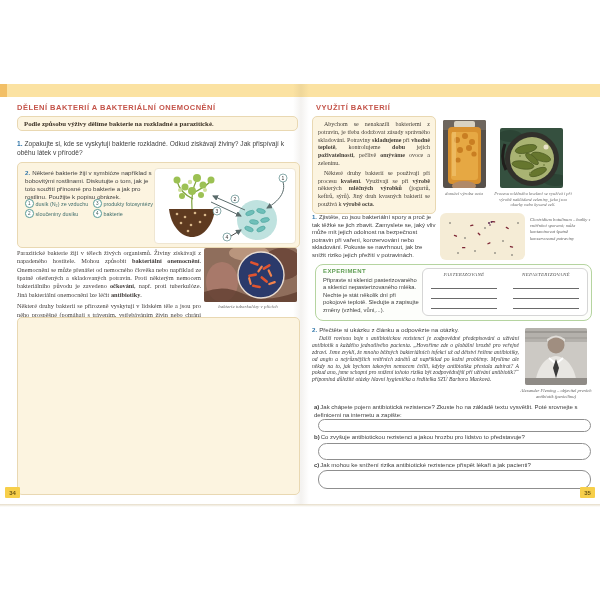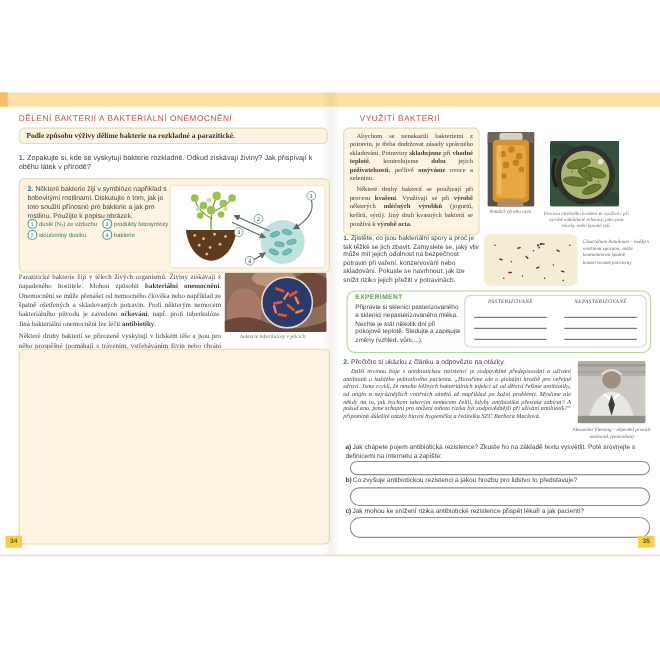--- a/index.html
+++ b/index.html
@@ -10,21 +10,21 @@
   }
   .abs{position:absolute;}
   
   .band{left:0;top:84px;width:600px;height:13px;background:#fbe2a2;}
   .band-accent{left:0;top:84px;width:7px;height:13px;background:#f2bf66;}
   .gutter{left:293px;top:84px;width:16px;height:421px;
     background:linear-gradient(90deg,rgba(0,0,0,0) 0%,rgba(90,70,40,0.07) 50%,rgba(0,0,0,0) 100%);}
   .page-bottom{left:0;top:504px;width:600px;height:3px;
     background:linear-gradient(180deg,#e6ddc9,rgba(230,221,201,0));}
 
-  .ptitle{font-size:7.5px;font-weight:normal;letter-spacing:.5px;color:#c4544a;}
+  .ptitle{font-size:7.5px;font-weight:bold;letter-spacing:.5px;color:#c4544a;}
 
   .cream{background:#fcf4e0;border:1px solid #e9d8b2;border-radius:5px;}
 
   .serif{font-family:"Liberation Serif",serif;}
   .qnum{color:#2e74a8;font-weight:bold;margin-right:2px;}
 
   
   #ldef{left:17px;top:116px;width:267px;padding:3px 6px;
     font-family:"Liberation Serif",serif;font-weight:bold;font-size:6.8px;color:#3c3226;}
   #lq1{left:17px;top:139px;width:281px;font-size:6.6px;line-height:1.4;}
@@ -225,21 +225,21 @@
 <div class="abs" id="ltbcap">bakterie tuberkulózy v plicích</div>
 
 <div class="abs cream" id="lproj">
   
   
   
 </div>
 
 <div class="abs pagenum" id="lpn">34</div>
 
-<div class="abs ptitle" style="left:327px;top:103px;">VYUŽITÍ BAKTERIÍ</div>
+<div class="abs ptitle" style="left:316px;top:103px;">VYUŽITÍ BAKTERIÍ</div>
 
 <div class="abs cream" id="rintro">
   <p><span>Abychom se nenakazili bakteriemi z potravin, je třeba dodržovat zásady správného skladování. Potraviny </span><b>skladujeme</b><span> při </span><b>vhodné teplotě</b><span>, kontrolujeme </span><b>dobu</b><span> jejich </span><b>poživatelnosti</b><span>, pečlivě </span><b>omýváme</b><span> ovoce a zeleninu.</span></p>
   <p><span>Některé druhy bakterií se používají při procesu </span><b>kvašení</b><span>. Využívají se při </span><b>výrobě</b><span> některých </span><b>mléčných výrobků</b><span> (jogurtů, kefírů, sýrů). Jiný druh kvasných bakterií se používá k </span><b>výrobě octa</b><span>.</span></p>
 </div>
 
 <div class="abs" id="rvin">
   <svg viewBox="0 0 43 68" width="43" height="68">
     <rect width="43" height="68" fill="#57504a"></rect>
     <rect width="43" height="10" fill="#6e665e"></rect>

